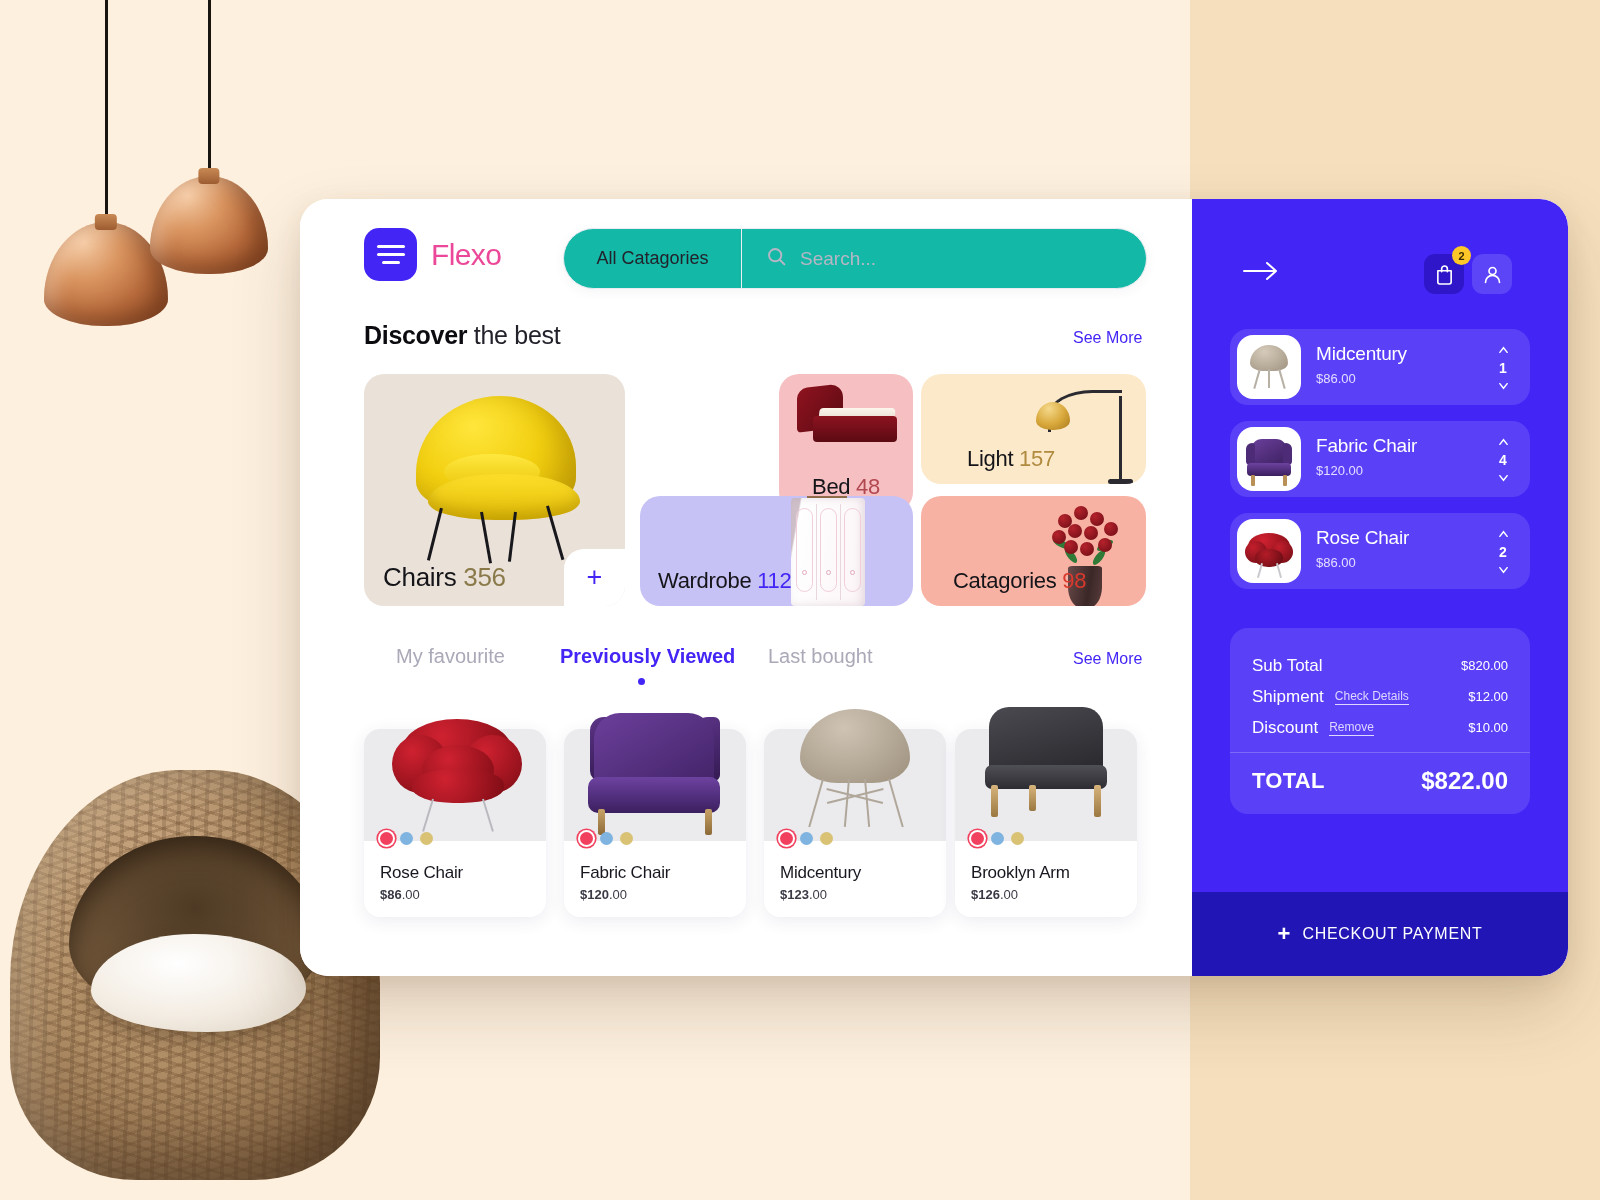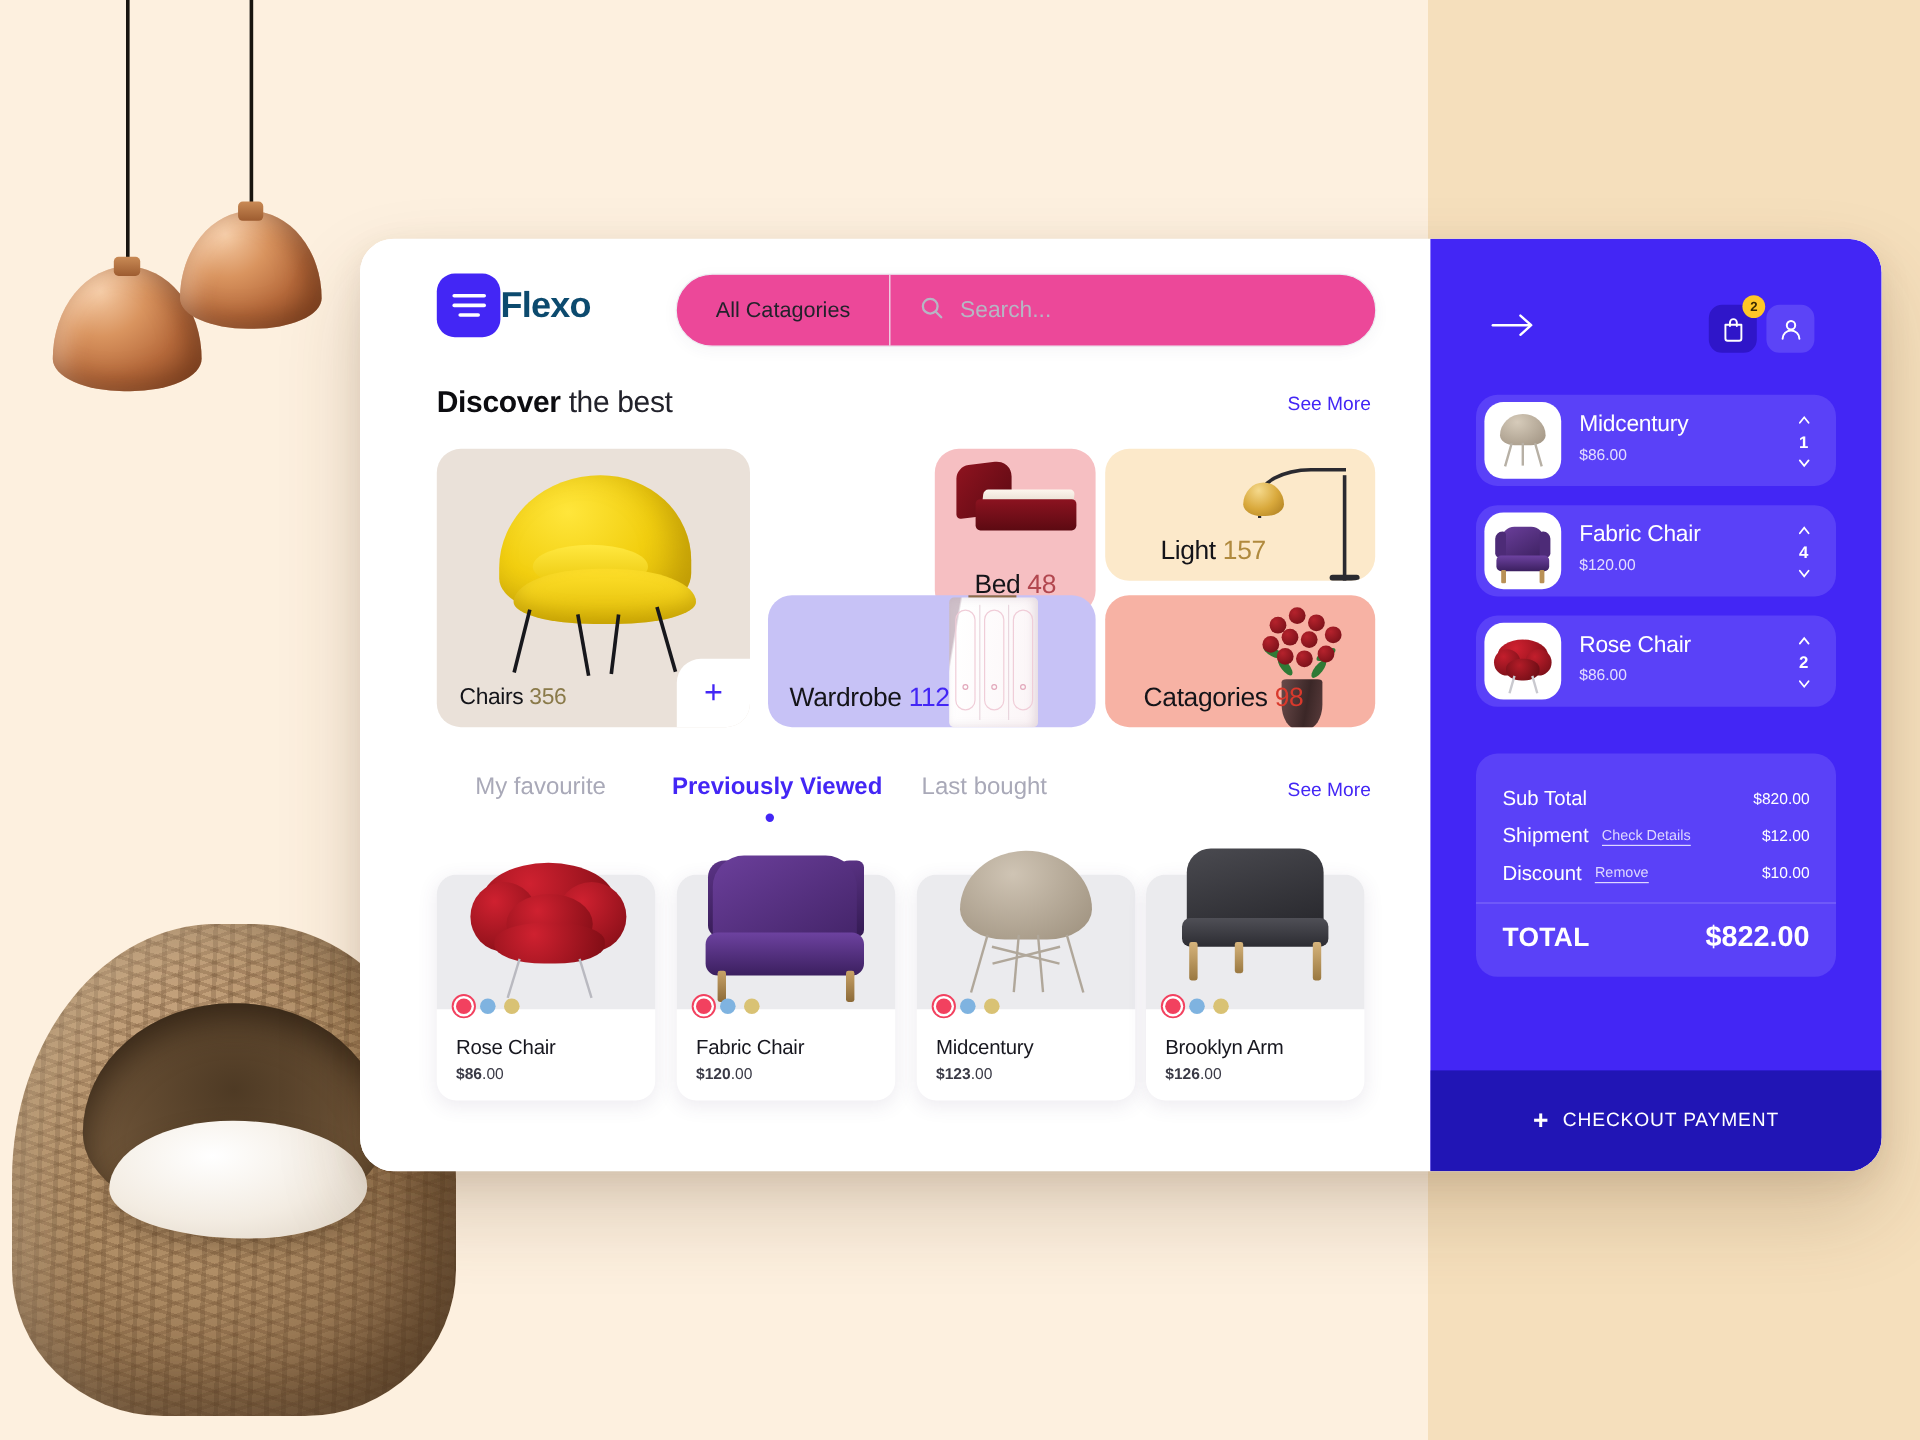--- a/index.html
+++ b/index.html
@@ -66,25 +66,25 @@
   
   .hdr { position:absolute; left:64px; top:29px; display:flex; align-items:center; }
   .logo-mark {
     width:53px; height:53px; border-radius:15px; background:#4326F5;
     display:flex; flex-direction:column; justify-content:center; align-items:center; gap:5px;
   }
   .logo-mark i { display:block; height:3px; border-radius:2px; background:#fff; }
   .logo-mark i:nth-child(1){ width:28px; }
   .logo-mark i:nth-child(2){ width:28px; }
   .logo-mark i:nth-child(3){ width:18px; }
-  .logo-word { font-size:30px; font-weight:bold; color:#0c4a6e; letter-spacing:-.6px; }
+  .logo-word { margin-left:14px; font-size:30px; font-weight:normal; color:#ec4899; letter-spacing:-.6px; }
 
   .searchbar {
     position:absolute; left:263px; top:29px; width:584px; height:61px;
-    background:#ec4899; border:1px solid #ececf2; border-radius:31px;
+    background:#14b8a6; border:1px solid #ececf2; border-radius:31px;
     display:flex; align-items:center;
     box-shadow: 0 3px 12px rgba(60,50,100,.05);
   }
   .cat-sel {
     width:178px; height:100%; display:flex; align-items:center; justify-content:center;
     font-size:18px; color:#22222b; border-right:1px solid #ededf3; cursor:pointer;
   }
   .srch-wrap { flex:1; display:flex; align-items:center; gap:13px; padding-left:24px; }
   .srch-input { border:none; outline:none; font-size:19px; color:#22222b; width:100%;
                 font-family:"Liberation Sans", sans-serif; background:transparent; }
@@ -97,21 +97,21 @@
 
   
   .cats { position:absolute; left:64px; top:175px; width:782px; height:232px; }
   .cat { position:absolute; border-radius:20px; overflow:hidden; }
   .cat .lbl {
     position:absolute; left:18px; bottom:12px; font-size:22px; color:#141419;
     letter-spacing:-.3px; white-space:nowrap; z-index:3;
   }
   .cat .lbl .num { font-weight:normal; }
   .cat-chairs { left:0; top:0; width:261px; height:232px; background:#EAE1D9; }
-  .cat-chairs .lbl { left:19px; bottom:13px; font-size:19px; }
+  .cat-chairs .lbl { left:19px; bottom:13px; font-size:26px; }
   .plus-notch {
     position:absolute; right:0; bottom:0; width:61px; height:57px;
     background:#fff; border-top-left-radius:20px;
     display:flex; align-items:center; justify-content:center; z-index:4; cursor:pointer;
   }
   .plus-notch span { font-size:27px; color:#4326F5; line-height:1; font-weight:300; }
   .cat-tables { left:276px; top:0; width:131px; height:110px; background:#FBE4DF; }
   .cat-bed    { left:415px; top:0; width:134px; height:138px; background:#F6BFC2; }
   .cat-light  { left:557px; top:0; width:225px; height:110px; background:#FCE9CA; }
   .cat-wardrobe { left:276px; top:122px; width:273px; height:110px; background:#C7C2F6; }

